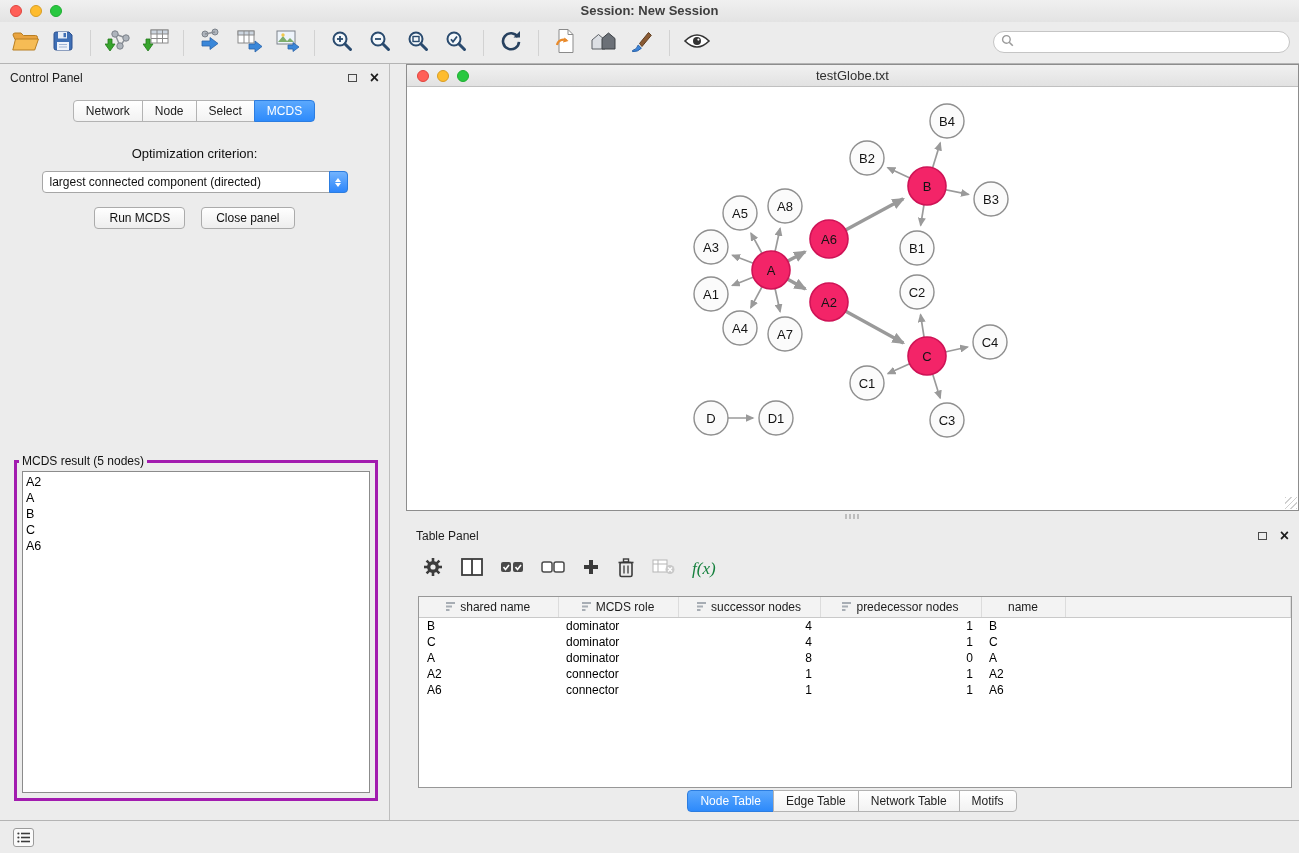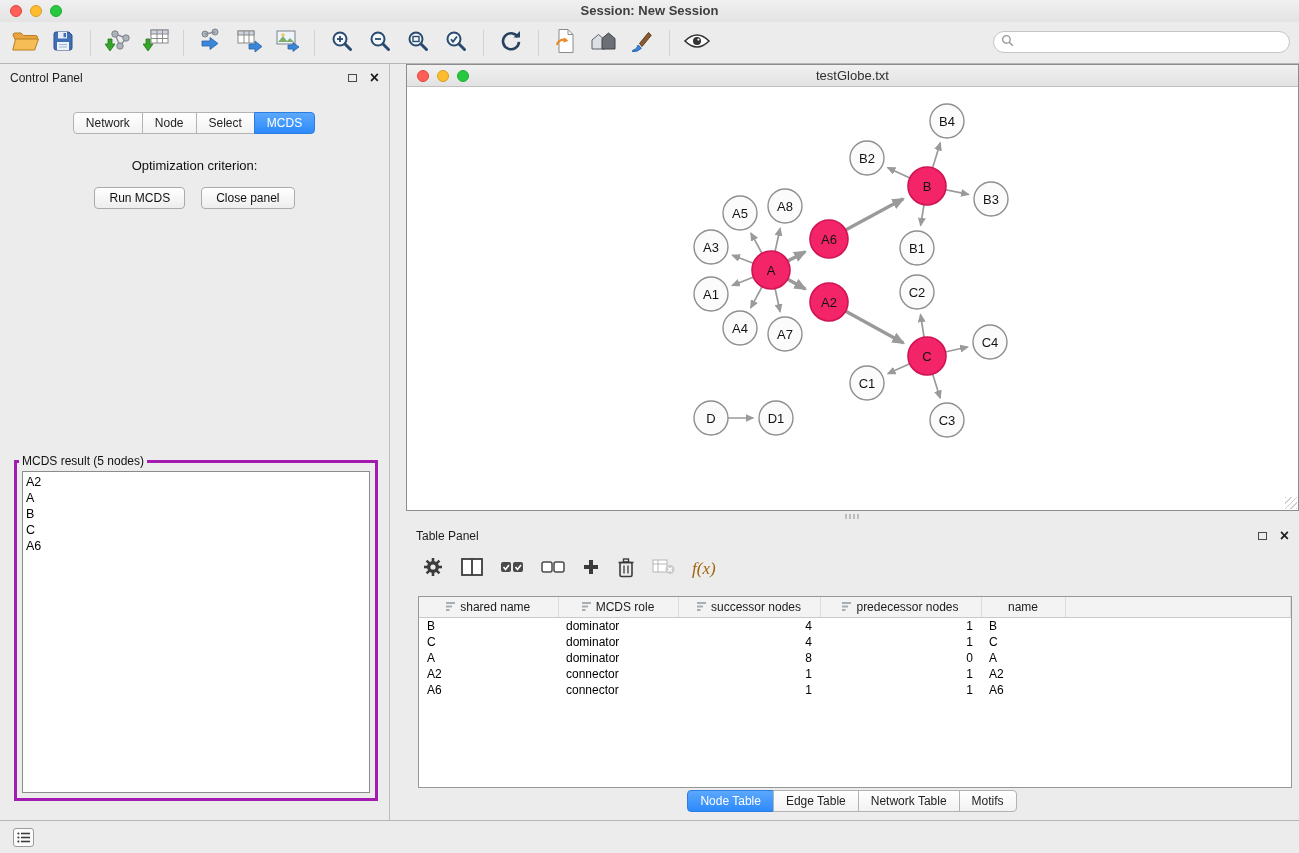--- a/index.html
+++ b/index.html
@@ -28,21 +28,21 @@
     font-family:"Liberation Sans",sans-serif; margin-left:4px; }
 
   
   #control-panel { position:absolute; left:0; top:64px; width:390px; height:756px;
     background:#ececec; border-right:1px solid #bdbdbd; }
   .panel-header { height:28px; display:flex; align-items:center; padding:0 10px;
     font-size:12px; color:#1d1d1d; }
   .panel-header .spacer { flex:1; }
   .float-icon { width:9px; height:8px; border:1.4px solid #4a4a4a; display:inline-block; }
   .close-icon { font-size:16px; font-weight:bold; color:#1d1d1d; margin-left:13px; line-height:14px; }
-  .tab-row { display:flex; justify-content:center; margin-top:20px; }
+  .tab-row { display:flex; justify-content:center; margin-top:8px; }
   .seg-tab { border:1px solid #b3b3b3; background:linear-gradient(#ffffff,#f2f2f2); padding:3px 12px;
     font-size:12px; color:#222; margin-left:-1px; cursor:default; }
   .seg-tab:first-child { border-radius:4px 0 0 4px; }
   .seg-tab:last-child { border-radius:0 4px 4px 0; }
   .seg-tab.active { background:linear-gradient(#5ba8fd,#2d8afb); color:#fff; border-color:#2c7de0; }
   .opt-label { text-align:center; margin-top:24px; font-size:13px; color:#101010; }
   .dropdown { margin:10px auto 0; width:306px; height:22px; background:#fff; border:1px solid #a6a6a6;
     border-radius:4px; position:relative; display:flex; align-items:center; font-size:12px;
     padding-left:7px; color:#111; }
   .dd-stepper { position:absolute; right:-1px; top:-1px; width:19px; height:22px;
@@ -72,21 +72,21 @@
   #net-canvas { position:absolute; left:0; right:0; top:22px; bottom:0; background:#fff; overflow:hidden; }
   .resize-grip { position:absolute; right:1px; bottom:1px; width:12px; height:12px;
     background:repeating-linear-gradient(135deg,#cfcfcf 0 1px,transparent 1px 4px); }
   .splitter-handle { position:absolute; left:845px; top:514px; width:14px; height:5px;
     background:repeating-linear-gradient(90deg,#bdbdbd 0 2px,transparent 2px 4px); }
 
   
   #table-panel { position:absolute; left:406px; top:522px; width:893px; height:292px; background:#ececec; }
   .tp-toolbar { display:flex; align-items:center; height:38px; padding-left:16px; gap:17px; }
   .tp-icon { display:flex; align-items:center; justify-content:center; }
-  .fx { font-family:"Liberation Serif",serif; font-style:italic; font-size:17px; color:#a16207; }
+  .fx { font-family:"Liberation Serif",serif; font-style:italic; font-size:17px; color:#15803d; }
   #table-wrap { position:absolute; left:12px; right:7px; top:74px; height:192px; background:#fff;
     border:1px solid #979797; overflow:hidden; }
   #node-table { width:100%; border-collapse:collapse; font-size:12px; table-layout:fixed; }
   #node-table th { height:20px; background:#f3f3f3; border-bottom:1px solid #c9c9c9;
     border-right:1px solid #dcdcdc; font-weight:normal; color:#1c1c1c; }
   .th-inner { display:flex; align-items:center; justify-content:center; gap:5px; }
   #node-table td { padding:1px 8px; height:16px; color:#000; overflow:hidden; white-space:nowrap; }
   #node-table td.num { text-align:right; }
   .tp-tabs { position:absolute; left:0; right:0; top:268px; display:flex; justify-content:center; }
 
@@ -295,20 +295,27 @@
       <span class="float-icon"></span>
       <span class="close-icon">×</span>
     </div>
     <div class="tab-row">
       <span class="seg-tab">Network</span>
       <span class="seg-tab">Node</span>
       <span class="seg-tab">Select</span>
       <span class="seg-tab active">MCDS</span>
     </div>
     <div class="opt-label">Optimization criterion:</div>
+    <div class="dropdown">
+      <span>largest connected component (directed)</span>
+      <span class="dd-stepper">
+        <span class="tri-up"></span>
+          <span class="tri-down"></span>
+      </span>
+    </div>
     <div class="btn-row">
       <button class="btn">Run MCDS</button>
       <button class="btn">Close panel</button>
     </div>
     <fieldset id="mcds-fieldset">
       <legend>MCDS result (5 nodes)</legend>
       <div id="mcds-list">
           <div class="list-item">A2</div>
           <div class="list-item">A</div>
           <div class="list-item">B</div>

